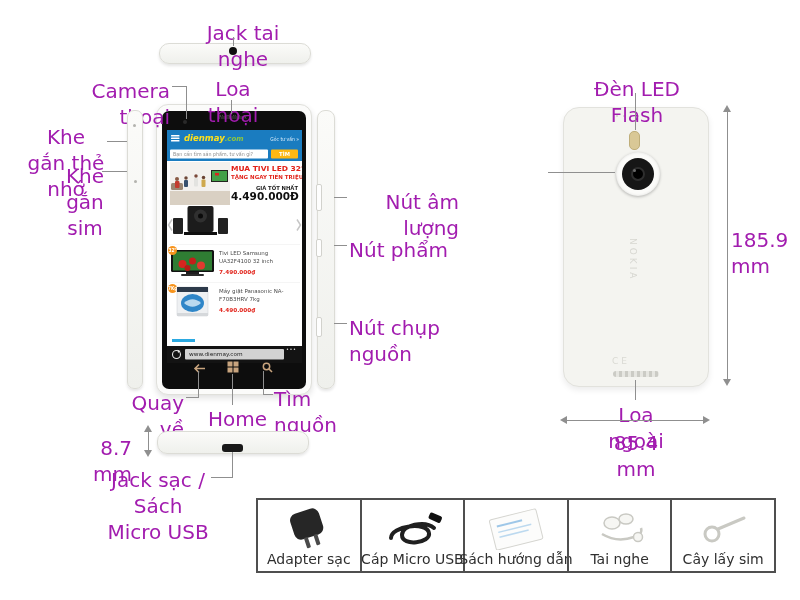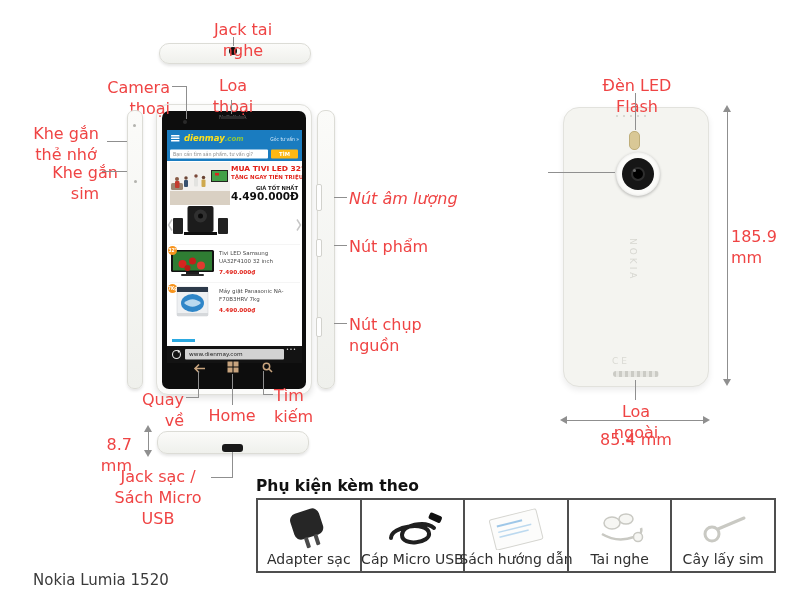--- a/index.html
+++ b/index.html
@@ -1,18 +1,18 @@
 <!DOCTYPE html>
 <html><head>
 <meta charset="utf-8">
 <style>
   html,body{margin:0;padding:0;background:#fff;}
   .canvas{position:relative;width:800px;height:600px;background:#ffffff;overflow:hidden;
           font-family:"DejaVu Sans","Liberation Sans",sans-serif;}
-  .label{position:absolute;font-size:16px;color:#ef4444;line-height:1.3;text-align:center;}
+  .label{position:absolute;font-size:20px;color:#a21caf;line-height:1.3;text-align:center;}
   .lh{position:absolute;border-top:1px solid #8f8f8f;}
   .lv{position:absolute;border-left:1px solid #8f8f8f;}
   .elbow-tr{position:absolute;border-top:1px solid #8f8f8f;border-right:1px solid #8f8f8f;}
   .elbow-br{position:absolute;border-bottom:1px solid #8f8f8f;border-right:1px solid #8f8f8f;}
   .elbow-bl{position:absolute;border-bottom:1px solid #8f8f8f;border-left:1px solid #8f8f8f;}
   .part{position:absolute;background:linear-gradient(180deg,#fbfbf9,#eff0ec);border:1px solid #dcdcd6;box-shadow:0 2px 3px rgba(0,0,0,.10);}
   .arr{position:absolute;width:0;height:0;}
   .arr-up{border-left:4.5px solid transparent;border-right:4.5px solid transparent;border-bottom:7px solid #8f8f8f;}
   .arr-dn{border-left:4.5px solid transparent;border-right:4.5px solid transparent;border-top:7px solid #8f8f8f;}
   .arr-lf{border-top:4.5px solid transparent;border-bottom:4.5px solid transparent;border-right:7px solid #8f8f8f;}
@@ -190,32 +190,32 @@
   <div class="lh" style="left:107px;top:141px;width:20px;"></div>
   <div class="label" style="left:52px;top:163px;width:66px;">Khe gắn sim</div>
   <div class="lh" style="left:102px;top:171px;width:25px;"></div>
 
   <div class="part" style="left:317px;top:110px;width:16px;height:277px;border-radius:8px;">
     <div class="abs" style="left:-2px;top:73px;width:4px;height:25px;background:#fefefe;border:1px solid #d2d2cd;border-radius:2px;"></div>
     <div class="abs" style="left:-2px;top:128px;width:4px;height:16px;background:#fefefe;border:1px solid #d2d2cd;border-radius:2px;"></div>
     <div class="abs" style="left:-2px;top:206px;width:4px;height:18px;background:#fefefe;border:1px solid #d2d2cd;border-radius:2px;"></div>
   </div>
   <div class="lh" style="left:334px;top:197px;width:13px;"></div>
-  <div class="label" style="left:349px;top:189px;width:110px;text-align:left;font-style:italic;">Nút âm lượng</div>
+  <div class="label" style="left:349px;top:189px;width:110px;text-align:right;">Nút âm lượng</div>
   <div class="lh" style="left:334px;top:245px;width:13px;"></div>
   <div class="label" style="left:349px;top:237px;width:100px;text-align:left;">Nút phẩm</div>
   <div class="lh" style="left:334px;top:323px;width:13px;"></div>
   <div class="label" style="left:349px;top:315px;width:120px;text-align:left;">Nút chụp nguồn</div>
 
   <div class="label" style="left:120px;top:390px;width:64px;text-align:right;">Quay về</div>
   <div class="elbow-br" style="left:186px;top:371px;width:12px;height:26px;"></div>
   <div class="label" style="left:208px;top:406px;width:48px;">Home</div>
   <div class="lv" style="left:232px;top:374px;height:31px;"></div>
   <div class="elbow-bl" style="left:263px;top:371px;width:9px;height:23px;"></div>
-  <div class="label" style="left:274px;top:386px;width:66px;text-align:left;">Tìm kiếm</div>
+  <div class="label" style="left:274px;top:386px;width:66px;text-align:left;">Tìm nguồn</div>
 
   <div class="part" style="left:157px;top:431px;width:150px;height:21px;border-radius:10px;">
     <div class="abs" style="left:64px;top:12px;width:21px;height:8px;background:#191919;border-radius:3px;"></div>
   </div>
   <div class="label" style="left:78px;top:435px;width:54px;text-align:right;">8.7 mm</div>
   <div class="lv" style="left:148px;top:431px;height:20px;"></div>
   <div class="arr arr-up" style="left:144px;top:425px;"></div>
   <div class="arr arr-dn" style="left:144px;top:450px;"></div>
   <div class="label" style="left:106px;top:467px;width:104px;">Jack sạc / Sách Micro USB</div>
   <div class="elbow-br" style="left:211px;top:452px;width:21px;height:25px;"></div>
@@ -247,21 +247,20 @@
   <div class="lv" style="left:727px;top:110px;height:271px;"></div>
   <div class="arr arr-up" style="left:723px;top:105px;"></div>
   <div class="arr arr-dn" style="left:723px;top:379px;"></div>
   <div class="label" style="left:731px;top:227px;width:66px;text-align:left;">185.9 mm</div>
 
   <div class="lh" style="left:565px;top:420px;width:140px;"></div>
   <div class="arr arr-lf" style="left:560px;top:416px;"></div>
   <div class="arr arr-rt" style="left:703px;top:416px;"></div>
   <div class="label" style="left:599px;top:430px;width:74px;">85.4 mm</div>
 
-  <div class="abs" style="left:256px;top:477px;font-size:15.5px;font-weight:bold;color:#111;">Phụ kiện kèm theo</div>
   <div id="acc-table">
     <div class="acc-cell">
       <div class="acc-icon">
         <svg width="64" height="42" viewBox="0 0 64 42">
             <g transform="rotate(-18 32 20)">
           <rect x="16" y="2" width="30" height="27" rx="7" fill="#262626"></rect>
           <rect x="24" y="28" width="4" height="11" rx="1" fill="#4a4a4a"></rect>
           <rect x="34" y="28" width="4" height="11" rx="1" fill="#4a4a4a"></rect>
             </g>
           </svg>
@@ -307,14 +306,13 @@
       <div class="acc-icon">
         <svg width="62" height="42" viewBox="0 0 62 42">
           <circle cx="20" cy="26" r="7" fill="none" stroke="#c9c9c3" stroke-width="3"></circle>
           <line x1="26" y1="21" x2="52" y2="10" stroke="#c9c9c3" stroke-width="3" stroke-linecap="round"></line>
           </svg>
       </div>
       <div class="acc-label">Cây lấy sim</div>
     </div>
   </div>
 
-  <div class="abs" style="left:33px;top:571px;font-size:15px;color:#3a3a3a;">Nokia Lumia 1520</div>
 </div>
 
 </body></html>

